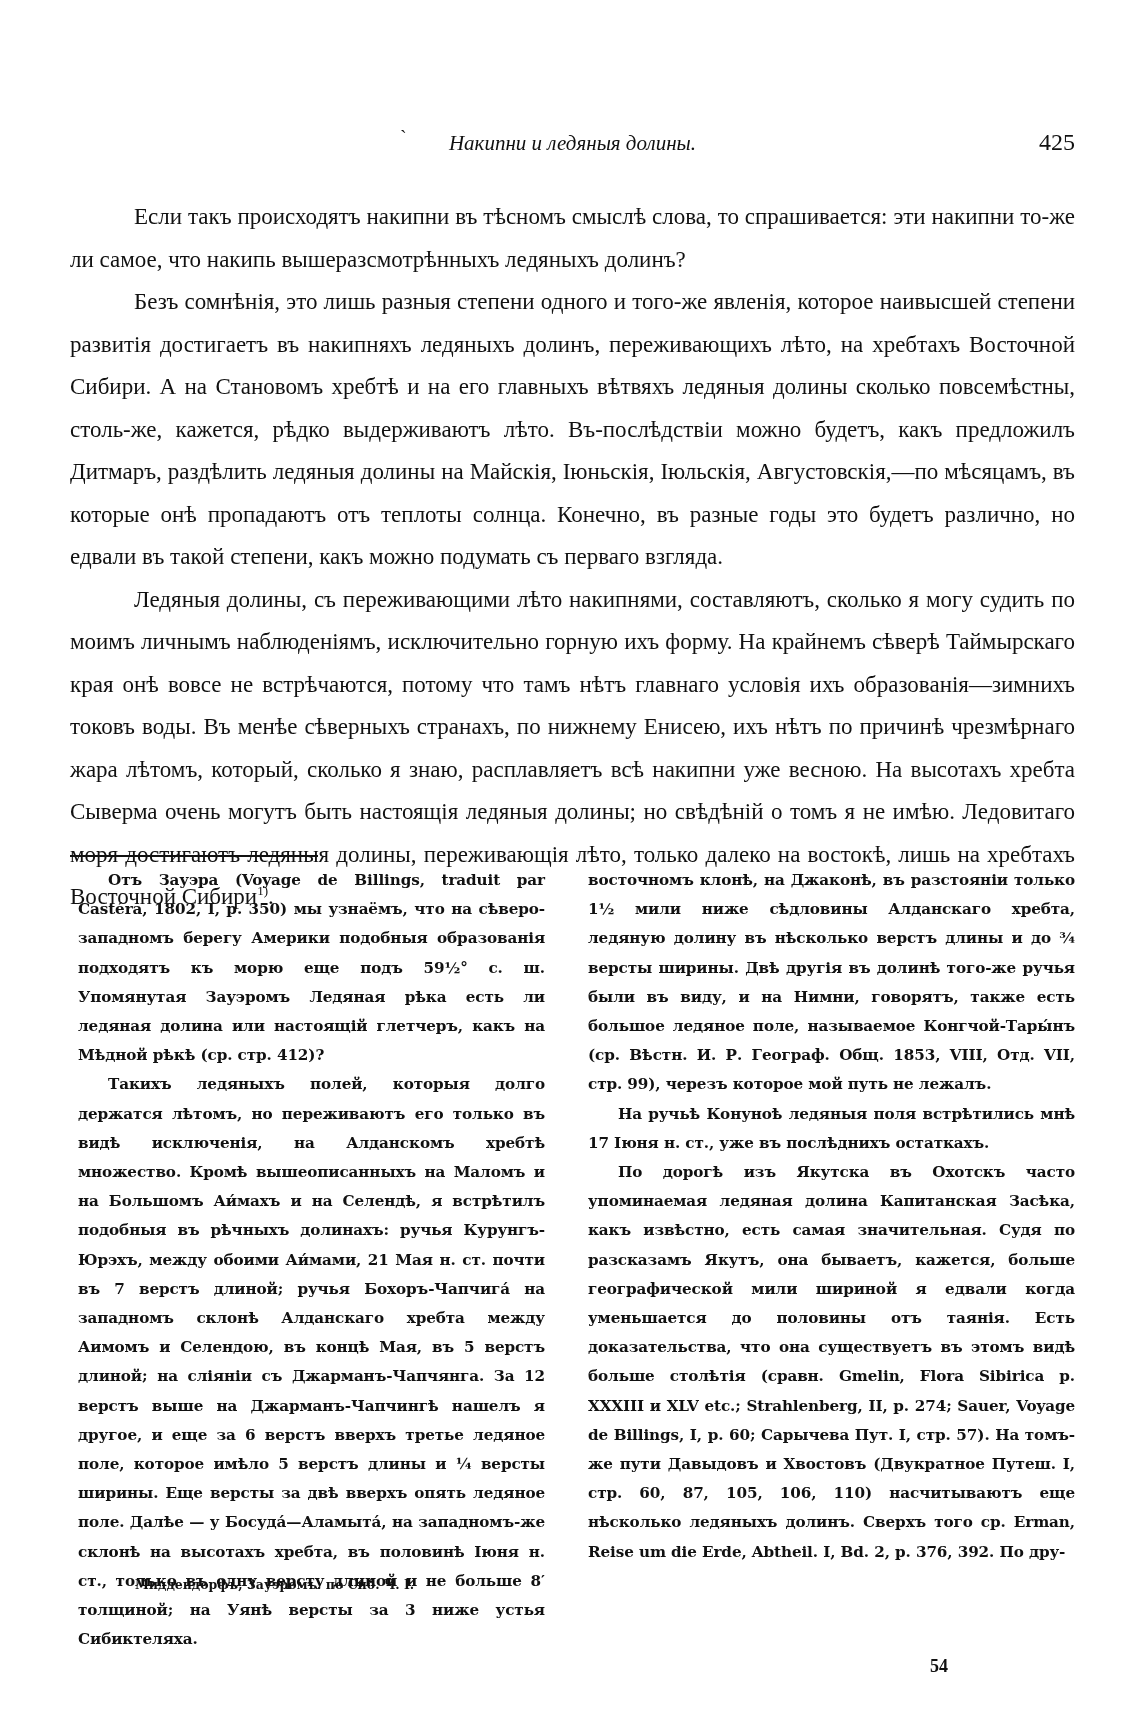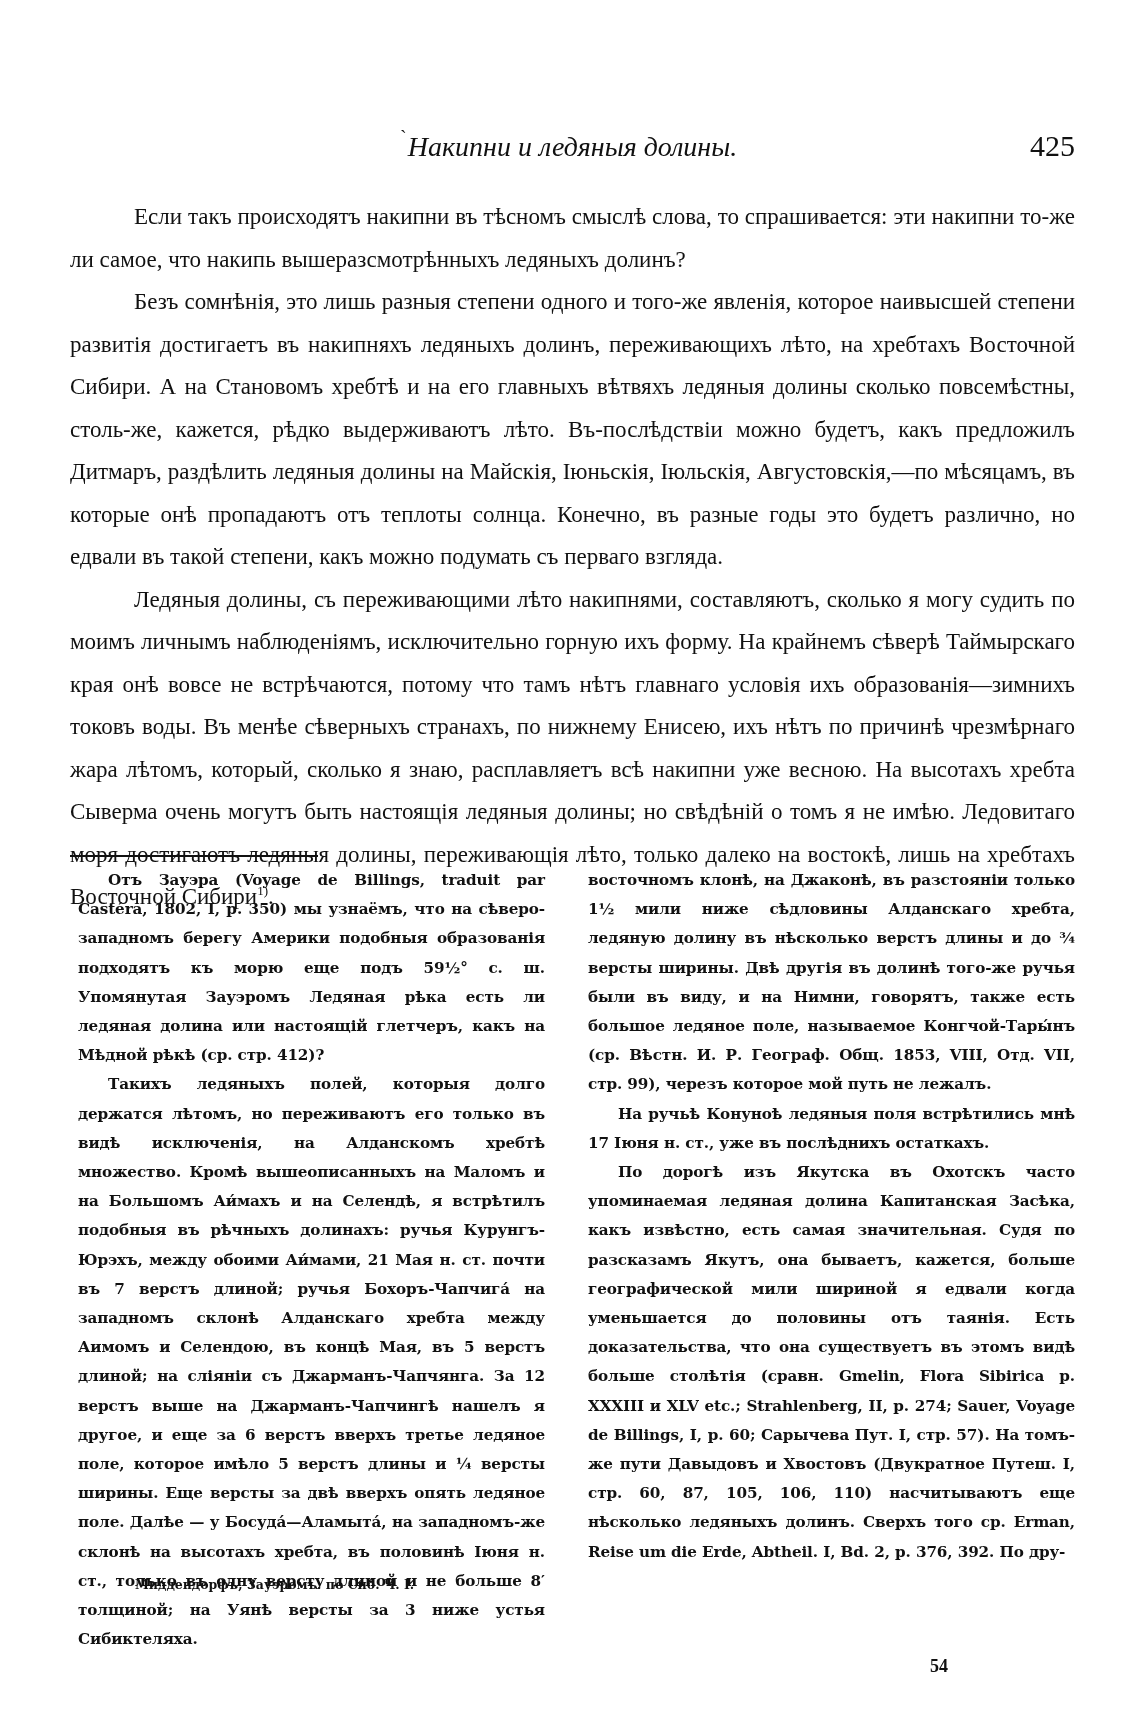--- a/index.html
+++ b/index.html
@@ -1,21 +1,21 @@
 <!DOCTYPE html>
 <html><head>
 <meta charset="utf-8">
 <style>
   html, body { margin: 0; padding: 0; background: #ffffff; }
   body { width: 1140px; height: 1734px; position: relative; overflow: hidden; color: #111; }
   .page { position: absolute; left: 0; top: 0; width: 1140px; height: 1734px; }
   .header { position: absolute; top: 127px; left: 70px; width: 1005px; height: 40px; }
-  .header-title { position: absolute; left: 0; right: 0; text-align: center; font-family: "Liberation Serif", serif; font-style: italic; font-size: 28px; top: 4px; }
+  .header-title { position: absolute; left: 0; right: 0; text-align: center; font-family: "Liberation Serif", serif; font-style: italic; font-size: 21px; top: 4px; }
   .header-dot { position: absolute; left: 330px; top: 0px; font-family: "Liberation Serif", serif; font-size: 20px; }
-  .page-number { position: absolute; right: 0; top: 2px; font-family: "Liberation Serif", serif; font-size: 30px; }
+  .page-number { position: absolute; right: 0; top: 2px; font-family: "Liberation Serif", serif; font-size: 24px; }
   .main { position: absolute; top: 196px; left: 70px; width: 1005px; font-family: "Liberation Serif", serif; font-size: 23px; line-height: 42.5px; text-align: justify; }
   .main p { margin: 0; text-indent: 64px; }
   .fn-ref { font-size: 13px; vertical-align: super; line-height: 0; }
   .rule { position: absolute; top: 855px; left: 70px; width: 248px; height: 2px; background: #111; }
   .col { position: absolute; top: 866px; font-family: "DejaVu Serif", serif; font-weight: bold; font-size: 15.2px; line-height: 29.2px; text-align: justify; letter-spacing: -0.1px; }
   .col-left { left: 78px; width: 467px; }
   .col-right { left: 588px; width: 487px; }
   .col p { margin: 0; text-indent: 30px; }
   .col p.cont { text-indent: 0; }
   .signature { position: absolute; top: 1577px; left: 135px; font-family: "DejaVu Serif", serif; font-weight: bold; font-size: 12.5px; }

